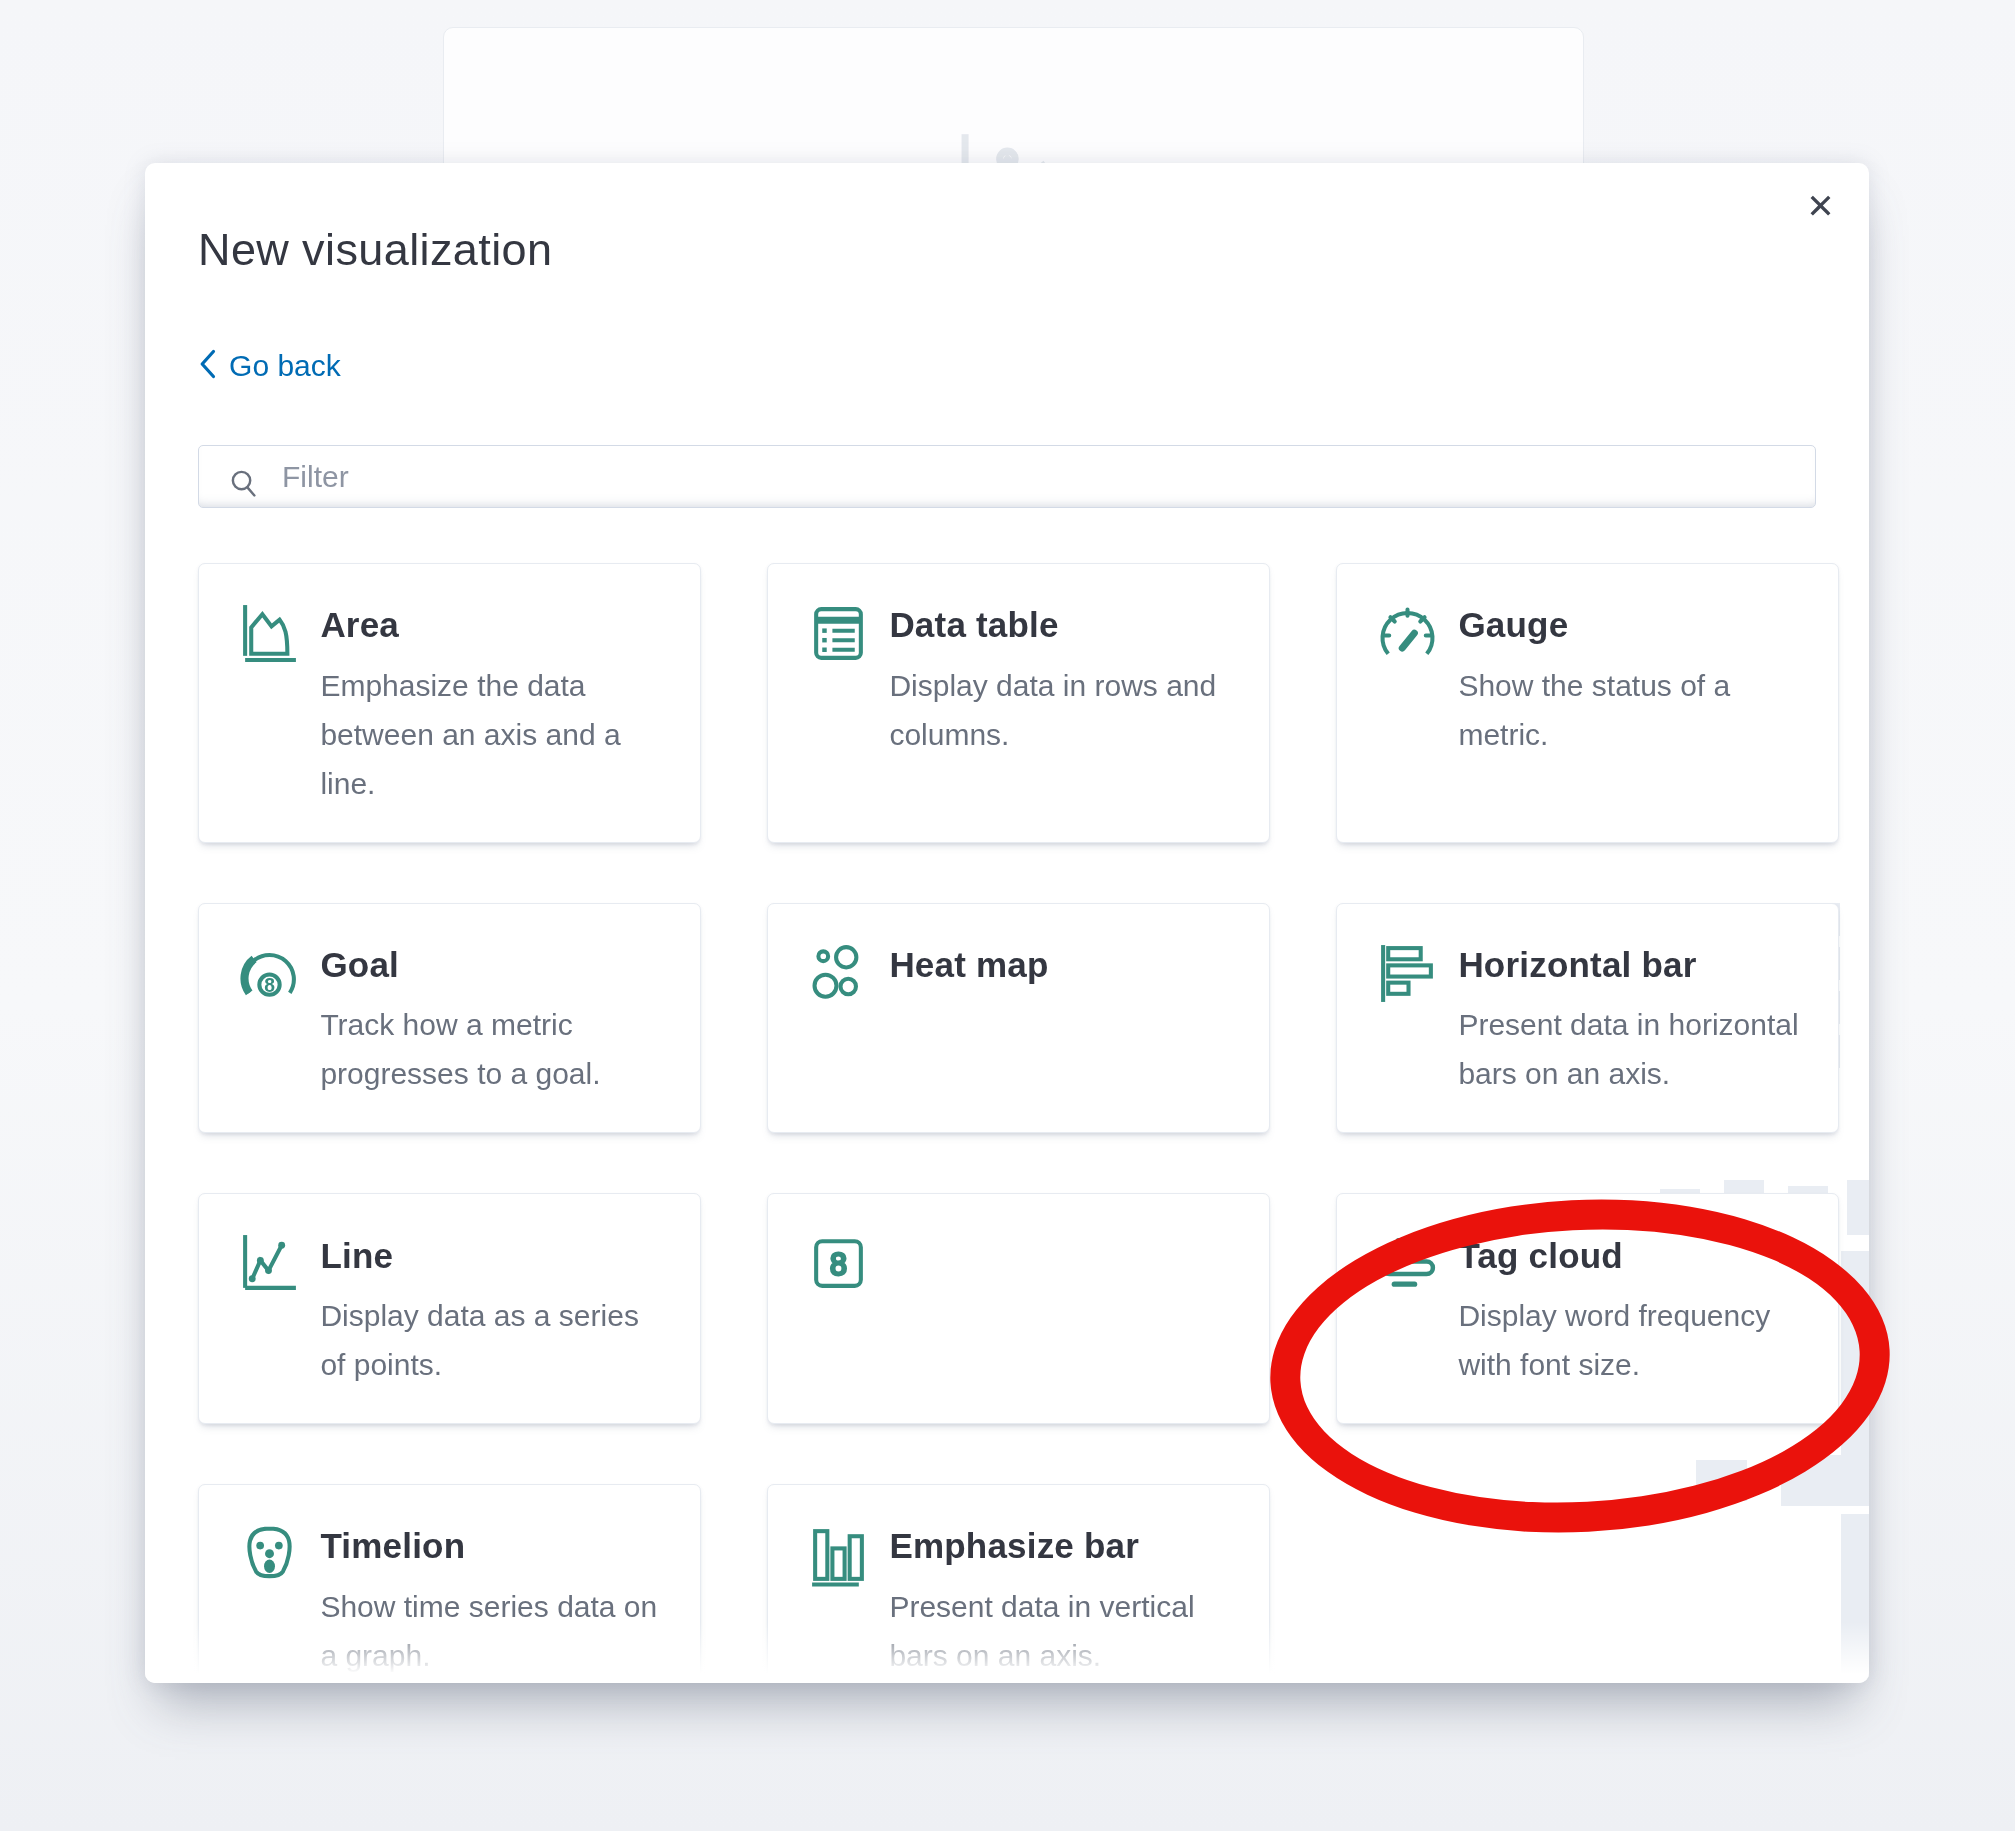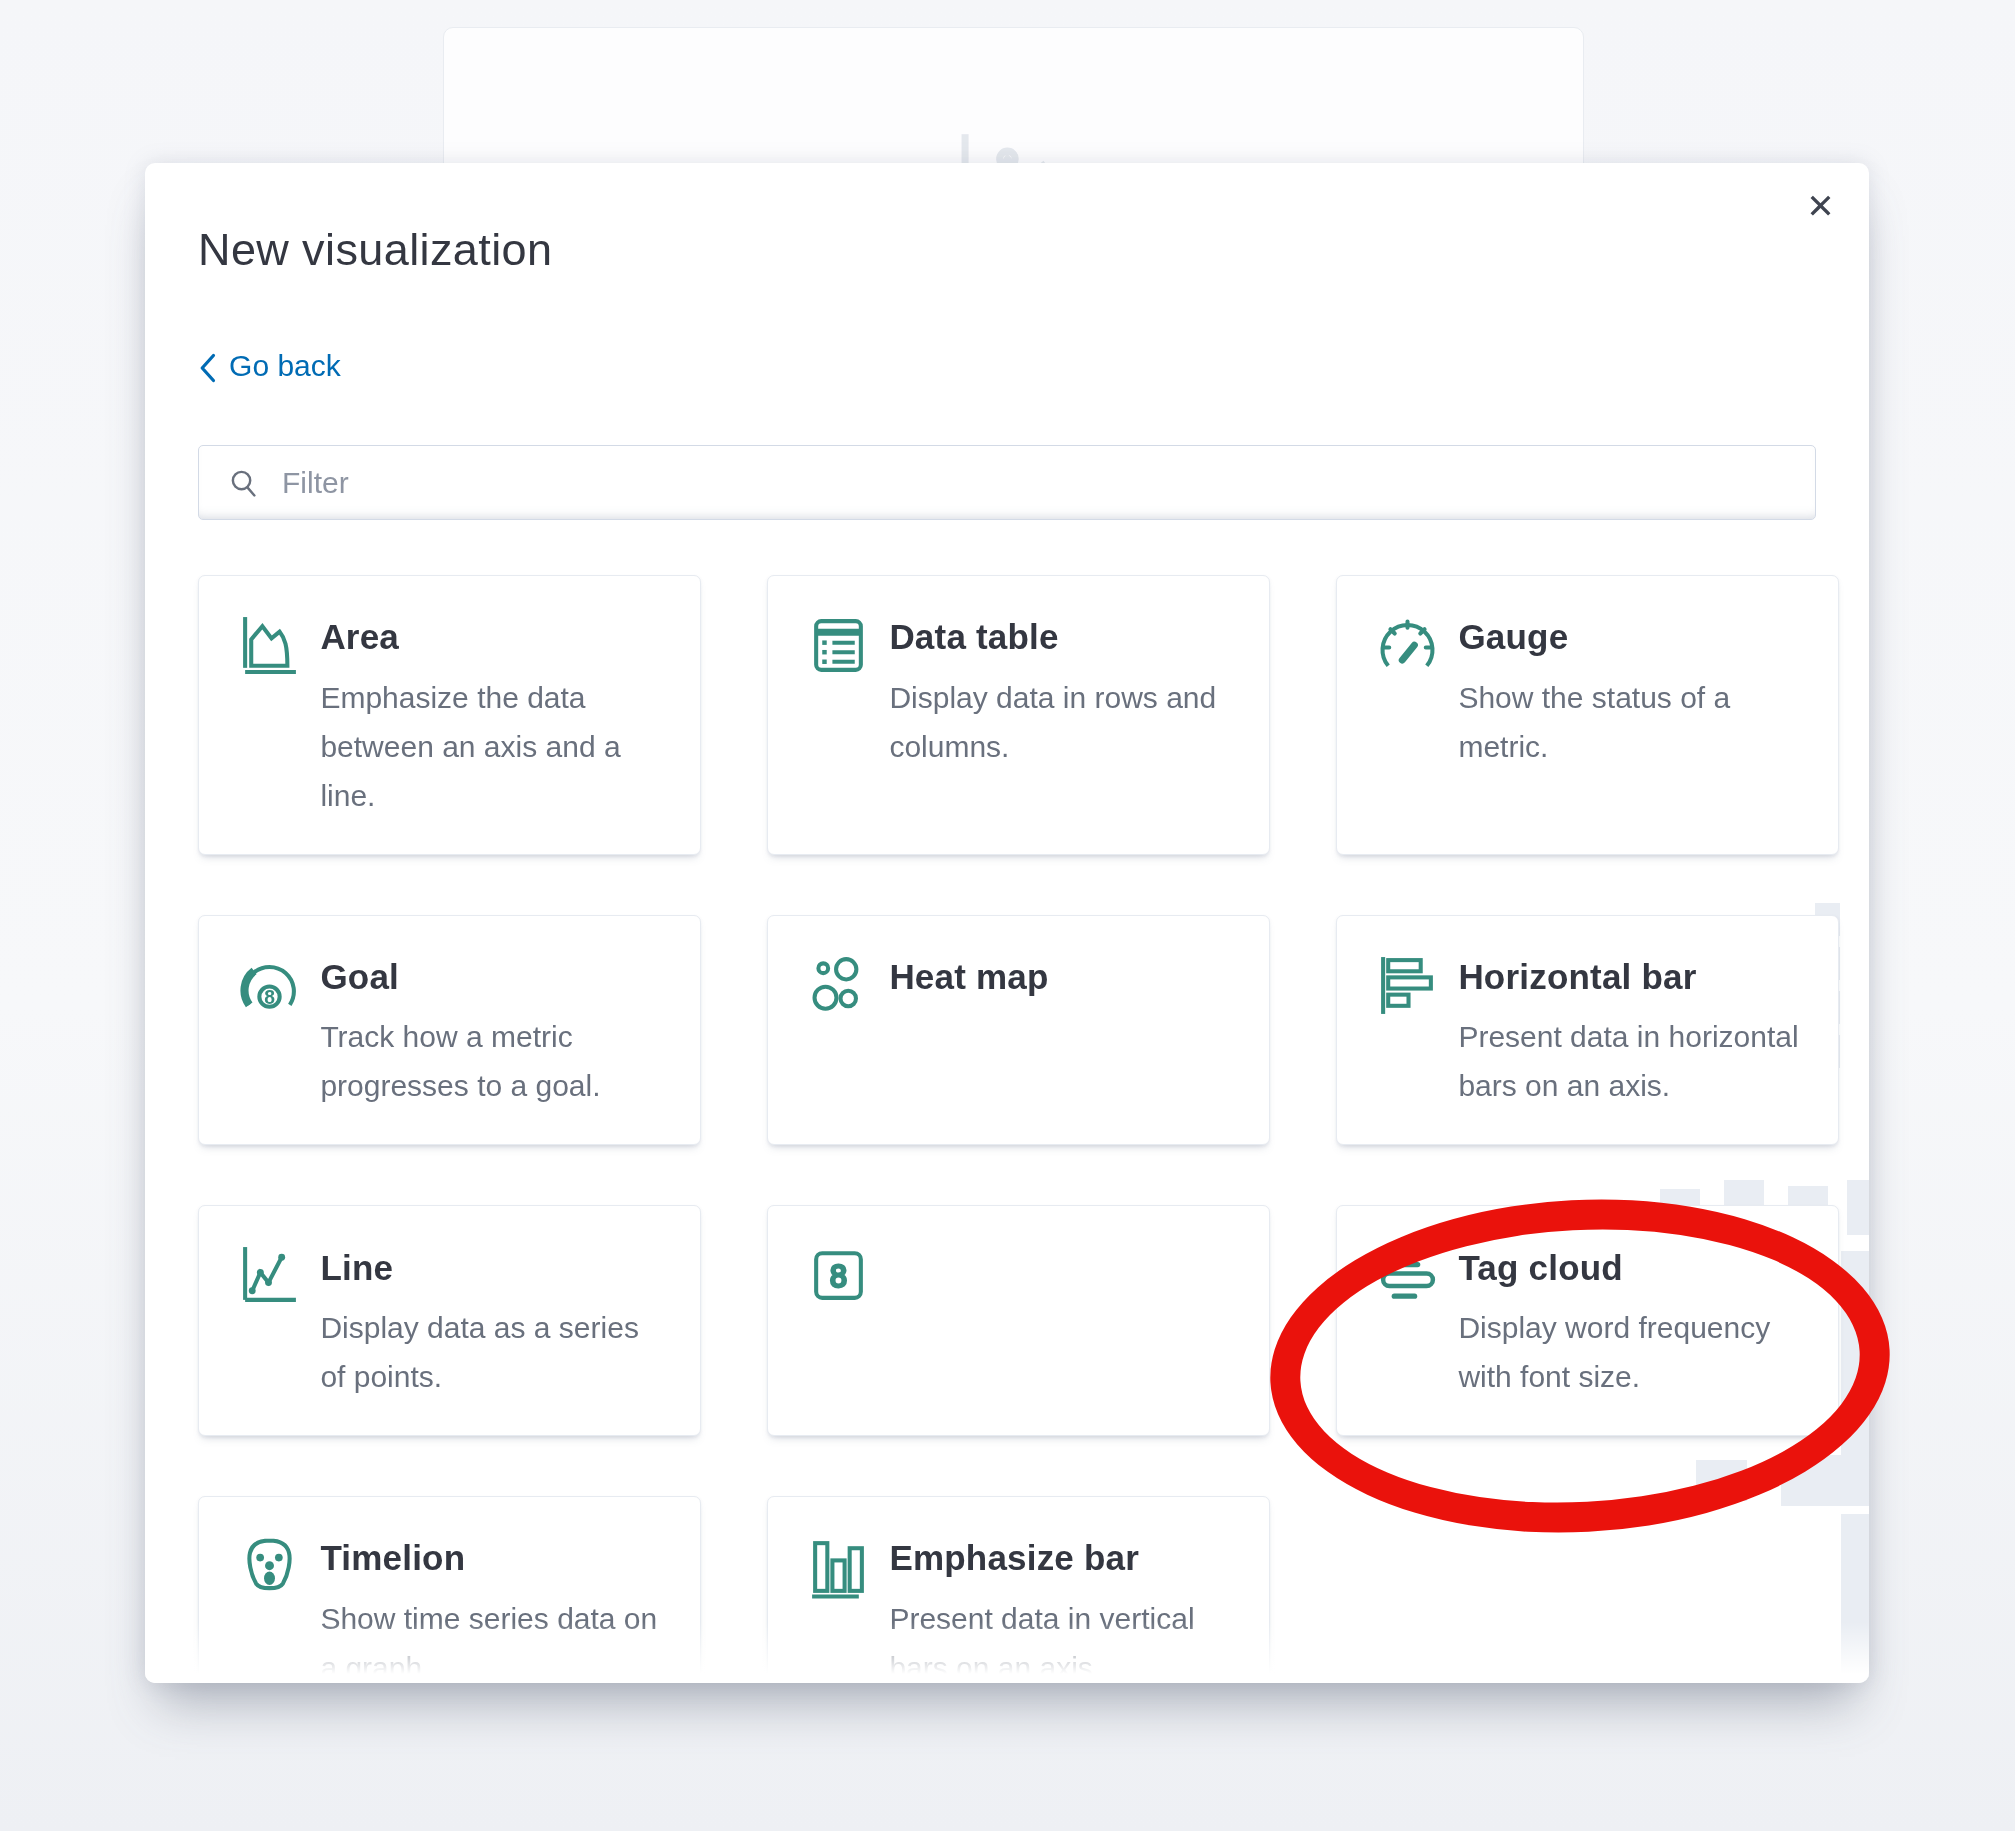--- a/index.html
+++ b/index.html
@@ -24,25 +24,25 @@
   .close-btn{
     position:absolute;top:18.4px;right:24px;width:49px;height:49px;
     display:flex;align-items:center;justify-content:center;
     font-size:34px;color:#3f4450;cursor:pointer;background:none;border:none;z-index:8;
     font-family:"DejaVu Sans",sans-serif;line-height:1;
   }
   .modal-title{
     margin:61px 0 0 53px;font-size:45px;font-weight:400;color:#343741;letter-spacing:0.4px;
   }
   .back-link{
-    margin:73px 0 0 53px;display:flex;align-items:flex-end;gap:12.7px;
+    margin:73px 0 0 53px;display:flex;align-items:flex-start;gap:12.7px;
     color:#006bb4;font-size:30px;font-weight:500;cursor:pointer;width:max-content;
   }
   .filter-wrap{
-    position:relative;margin:62px 53px 0 53px;height:75px;
+    position:relative;margin:62px 53px 0 53px;height:63px;
   }
   .filter-input{
     width:100%;height:100%;box-sizing:border-box;
     border:0.7px solid #d3dae6;border-radius:5px;background:#fff;
     padding:0 28px 0 83px;font-size:30px;color:#343741;
     font-family:"Liberation Sans","DejaVu Sans",sans-serif;
     box-shadow:inset 0 -10px 11.3px -10px rgba(140,150,170,.45);
     outline:none;
   }
   .filter-input::placeholder{color:#8e95a3;}

